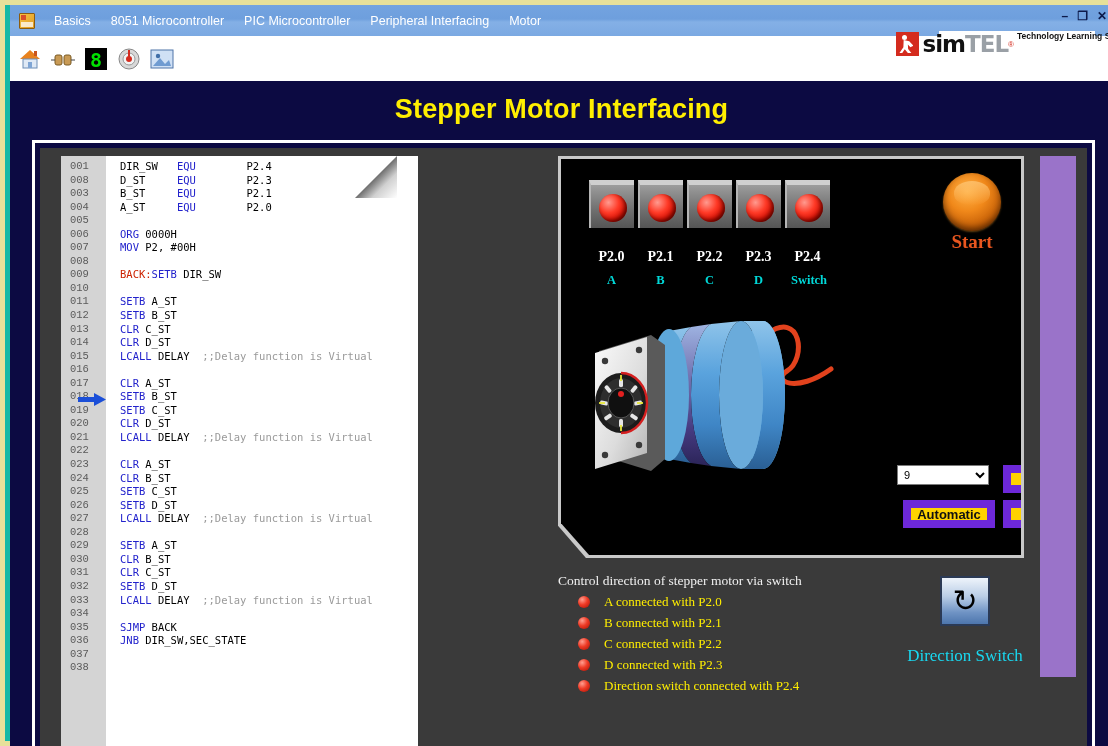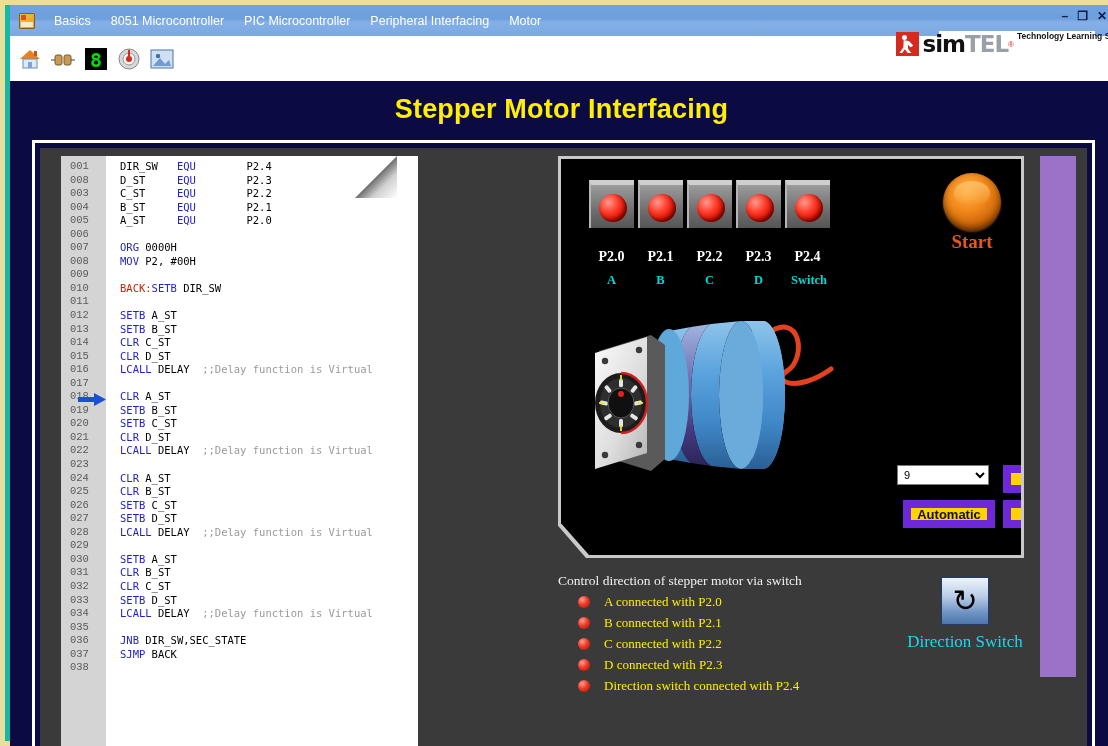--- a/index.html
+++ b/index.html
@@ -206,21 +206,21 @@
 
   
   #dir-wrap{ position:absolute; left:845px; top:428px; width:160px; text-align:center;}
   #dir-btn{
     width:50px;height:50px;margin:0 auto;
     background:linear-gradient(to bottom,#eef4fb 0%,#b9cde6 40%,#6f93c4 75%,#4d76ad 100%);
     border:2px solid #2b3a55; display:flex;align-items:center;justify-content:center;
     cursor:pointer;
   }
   #dir-glyph{ font-size:30px; color:#000; line-height:30px; }
-  #dir-lbl{ color:#19d8f0; font-size:17px; margin-top:6px;
+  #dir-lbl{ color:#19d8f0; font-size:17px; margin-top:20px;
             font-family:"Liberation Serif", serif;}
 
   
   #purple{
     position:absolute; left:1000px; top:8px; width:36px; height:521px;
     background:#9a73c9;
   }
 </style>
 </head>
 <body>
@@ -338,21 +338,20 @@
                 <div class="ln">033</div>
                 <div class="ln">034</div>
                 <div class="ln">035</div>
                 <div class="ln">036</div>
                 <div class="ln">037</div>
                 <div class="ln">038</div>
               </div>
             <div id="lines" style="top:4px;">
                 <div class="cl"><span class="sym">DIR_SW</span><span class="kw">   EQU</span><span class="sym">        P2.4</span></div>
                 <div class="cl"><span class="sym">D_ST</span><span class="kw">     EQU</span><span class="sym">        P2.3</span></div>
-                <div class="cl"><span class="sym">C_ST</span><span class="kw">     EQU</span><span class="sym">        P2.2</span></div>
                 <div class="cl"><span class="sym">B_ST</span><span class="kw">     EQU</span><span class="sym">        P2.1</span></div>
                 <div class="cl"><span class="sym">A_ST</span><span class="kw">     EQU</span><span class="sym">        P2.0</span></div>
                 <div class="cl">&nbsp;</div>
                 <div class="cl"><span class="kw">ORG</span><span class="sym"> 0000H</span></div>
                 <div class="cl"><span class="kw">MOV</span><span class="sym"> P2, #00H</span></div>
                 <div class="cl">&nbsp;</div>
                 <div class="cl"><span class="lbl">BACK:</span><span class="kw">SETB</span><span class="sym"> DIR_SW</span></div>
                 <div class="cl">&nbsp;</div>
                 <div class="cl"><span class="kw">SETB</span><span class="sym"> A_ST</span></div>
                 <div class="cl"><span class="kw">SETB</span><span class="sym"> B_ST</span></div>
@@ -371,22 +370,22 @@
                 <div class="cl"><span class="kw">SETB</span><span class="sym"> C_ST</span></div>
                 <div class="cl"><span class="kw">SETB</span><span class="sym"> D_ST</span></div>
                 <div class="cl"><span class="kw">LCALL</span><span class="sym"> DELAY</span><span class="cmt">  ;;Delay function is Virtual</span></div>
                 <div class="cl">&nbsp;</div>
                 <div class="cl"><span class="kw">SETB</span><span class="sym"> A_ST</span></div>
                 <div class="cl"><span class="kw">CLR</span><span class="sym"> B_ST</span></div>
                 <div class="cl"><span class="kw">CLR</span><span class="sym"> C_ST</span></div>
                 <div class="cl"><span class="kw">SETB</span><span class="sym"> D_ST</span></div>
                 <div class="cl"><span class="kw">LCALL</span><span class="sym"> DELAY</span><span class="cmt">  ;;Delay function is Virtual</span></div>
                 <div class="cl">&nbsp;</div>
+                <div class="cl"><span class="kw">SJMP</span><span class="sym"> BACK</span></div>
                 <div class="cl"><span class="kw">JNB</span><span class="sym"> DIR_SW,SEC_STATE</span></div>
-                <div class="cl"><span class="kw">SJMP</span><span class="sym"> BACK</span></div>
                 <div class="cl">&nbsp;</div>
               </div>
           </div>
           <div id="fold-shade"></div>
           <div id="arrow">
             <svg width="28" height="13" viewBox="0 0 28 13">
               <polygon points="0,4 16,4 16,0 28,6.5 16,13 16,9 0,9" fill="#1b4fd8"></polygon>
             </svg>
           </div>
 

